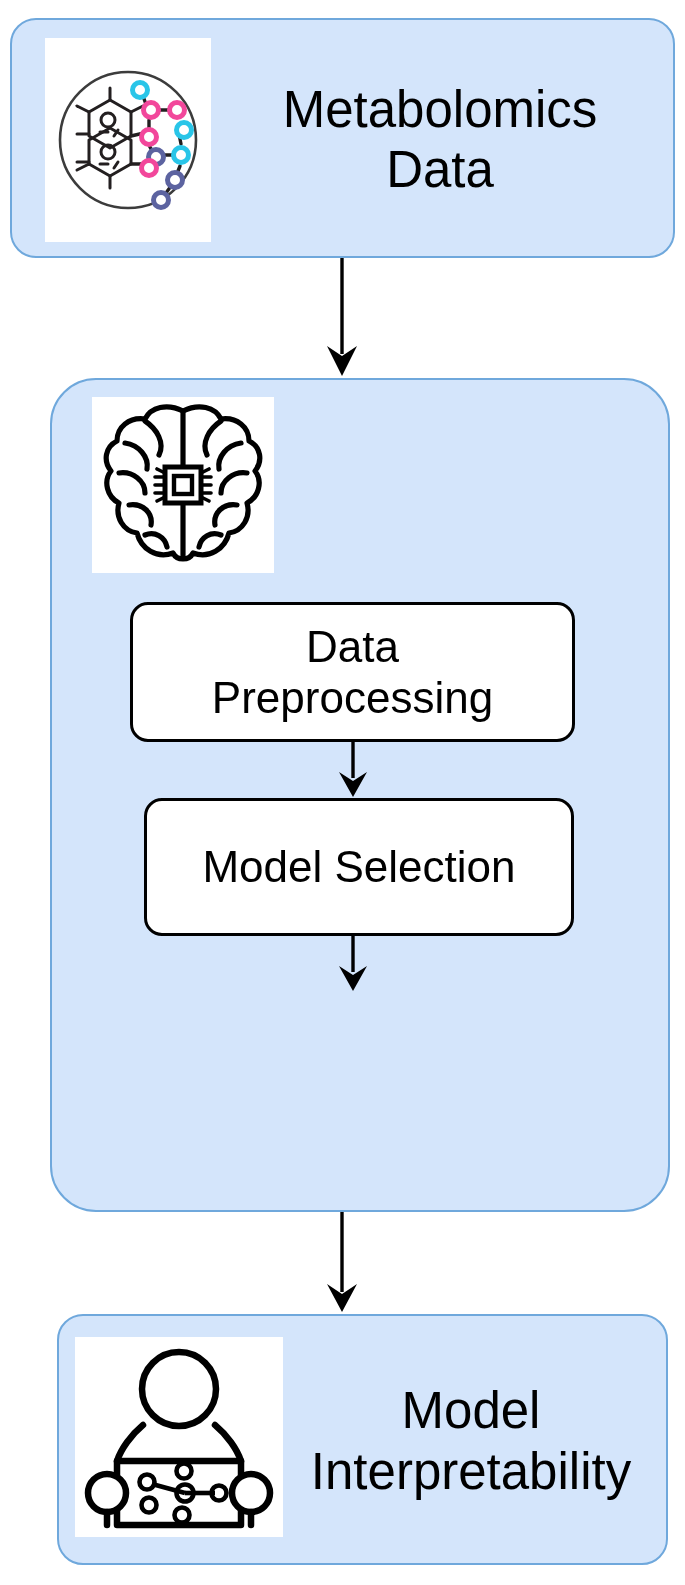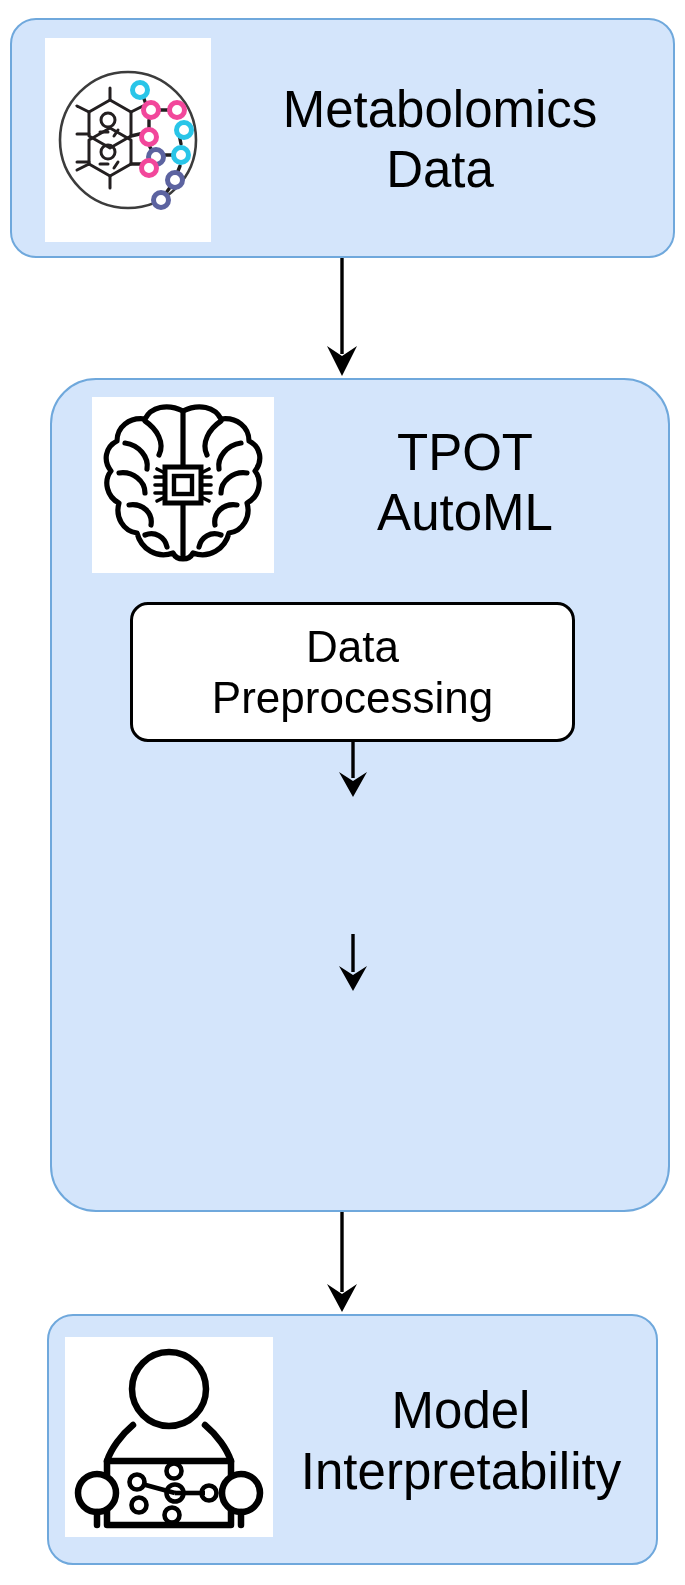--- a/index.html
+++ b/index.html
@@ -191,51 +191,50 @@
           <path d="M106 94 L116 94"></path>
             <path d="M106 74 L114 70"></path>
           <path d="M106 98 L114 102"></path>
         </g>
 
         <rect x="70" y="68" width="36" height="36" fill="#ffffff" stroke="#000000" stroke-width="5"></rect>
         <rect x="79" y="77" width="18" height="18" fill="#ffffff" stroke="#000000" stroke-width="4.4"></rect>
       </svg>
     </div>
 
-    <div class="stage-label" style="left:228px; top:10px; width:370px; height:186px; font-size:51px;">TPOT
-AutoML</div>
 
     <div class="step-box" style="left:78px; top:222px; width:445px; height:140px; font-size:44px;">Data
 Preprocessing</div>
 
     <div class="arrow" style="left:278px; top:360px;">
       <svg width="46" height="58" viewBox="0 0 46 58">
         <line x1="23" y1="0" x2="23" y2="38" stroke="#000000" stroke-width="3.4"></line>
         <path d="M9 32 L23 57 L37 32 L23 41 Z" fill="#000000"></path>
       </svg>
     </div>
 
+    <div class="step-box" style="left:92px; top:418px; width:430px; height:138px; font-size:44px;">Model Selection</div>
 
     <div class="arrow" style="left:278px; top:554px;">
       <svg width="46" height="58" viewBox="0 0 46 58">
         <line x1="23" y1="0" x2="23" y2="38" stroke="#000000" stroke-width="3.4"></line>
         <path d="M9 32 L23 57 L37 32 L23 41 Z" fill="#000000"></path>
       </svg>
     </div>
 
   </div>
 
   <div class="arrow" style="left:319px; top:1212px;">
     <svg width="46" height="102" viewBox="0 0 46 102">
       <line x1="23" y1="0" x2="23" y2="80" stroke="#000000" stroke-width="3.4"></line>
       <path d="M8 72 L23 100 L38 72 L23 82 Z" fill="#000000"></path>
     </svg>
   </div>
 
-  <div class="stage-box" style="left:47px; top:1314px; width:611px; height:251px;">
+  <div class="stage-box" style="left:57px; top:1314px; width:611px; height:251px;">
 
     <div class="icon-plate" style="left:16px; top:21px; width:208px; height:200px;">
       <svg width="196" height="192" viewBox="0 0 196 192" aria-hidden="true">
         <g fill="none" stroke="#000000" stroke-width="6.5" stroke-linecap="round" stroke-linejoin="round">
 
           <circle cx="98" cy="48" r="37"></circle>
 
           <path d="M62 84 C50 94 40 108 36 120"></path>
           <path d="M134 84 C146 94 156 108 160 120"></path>
 

